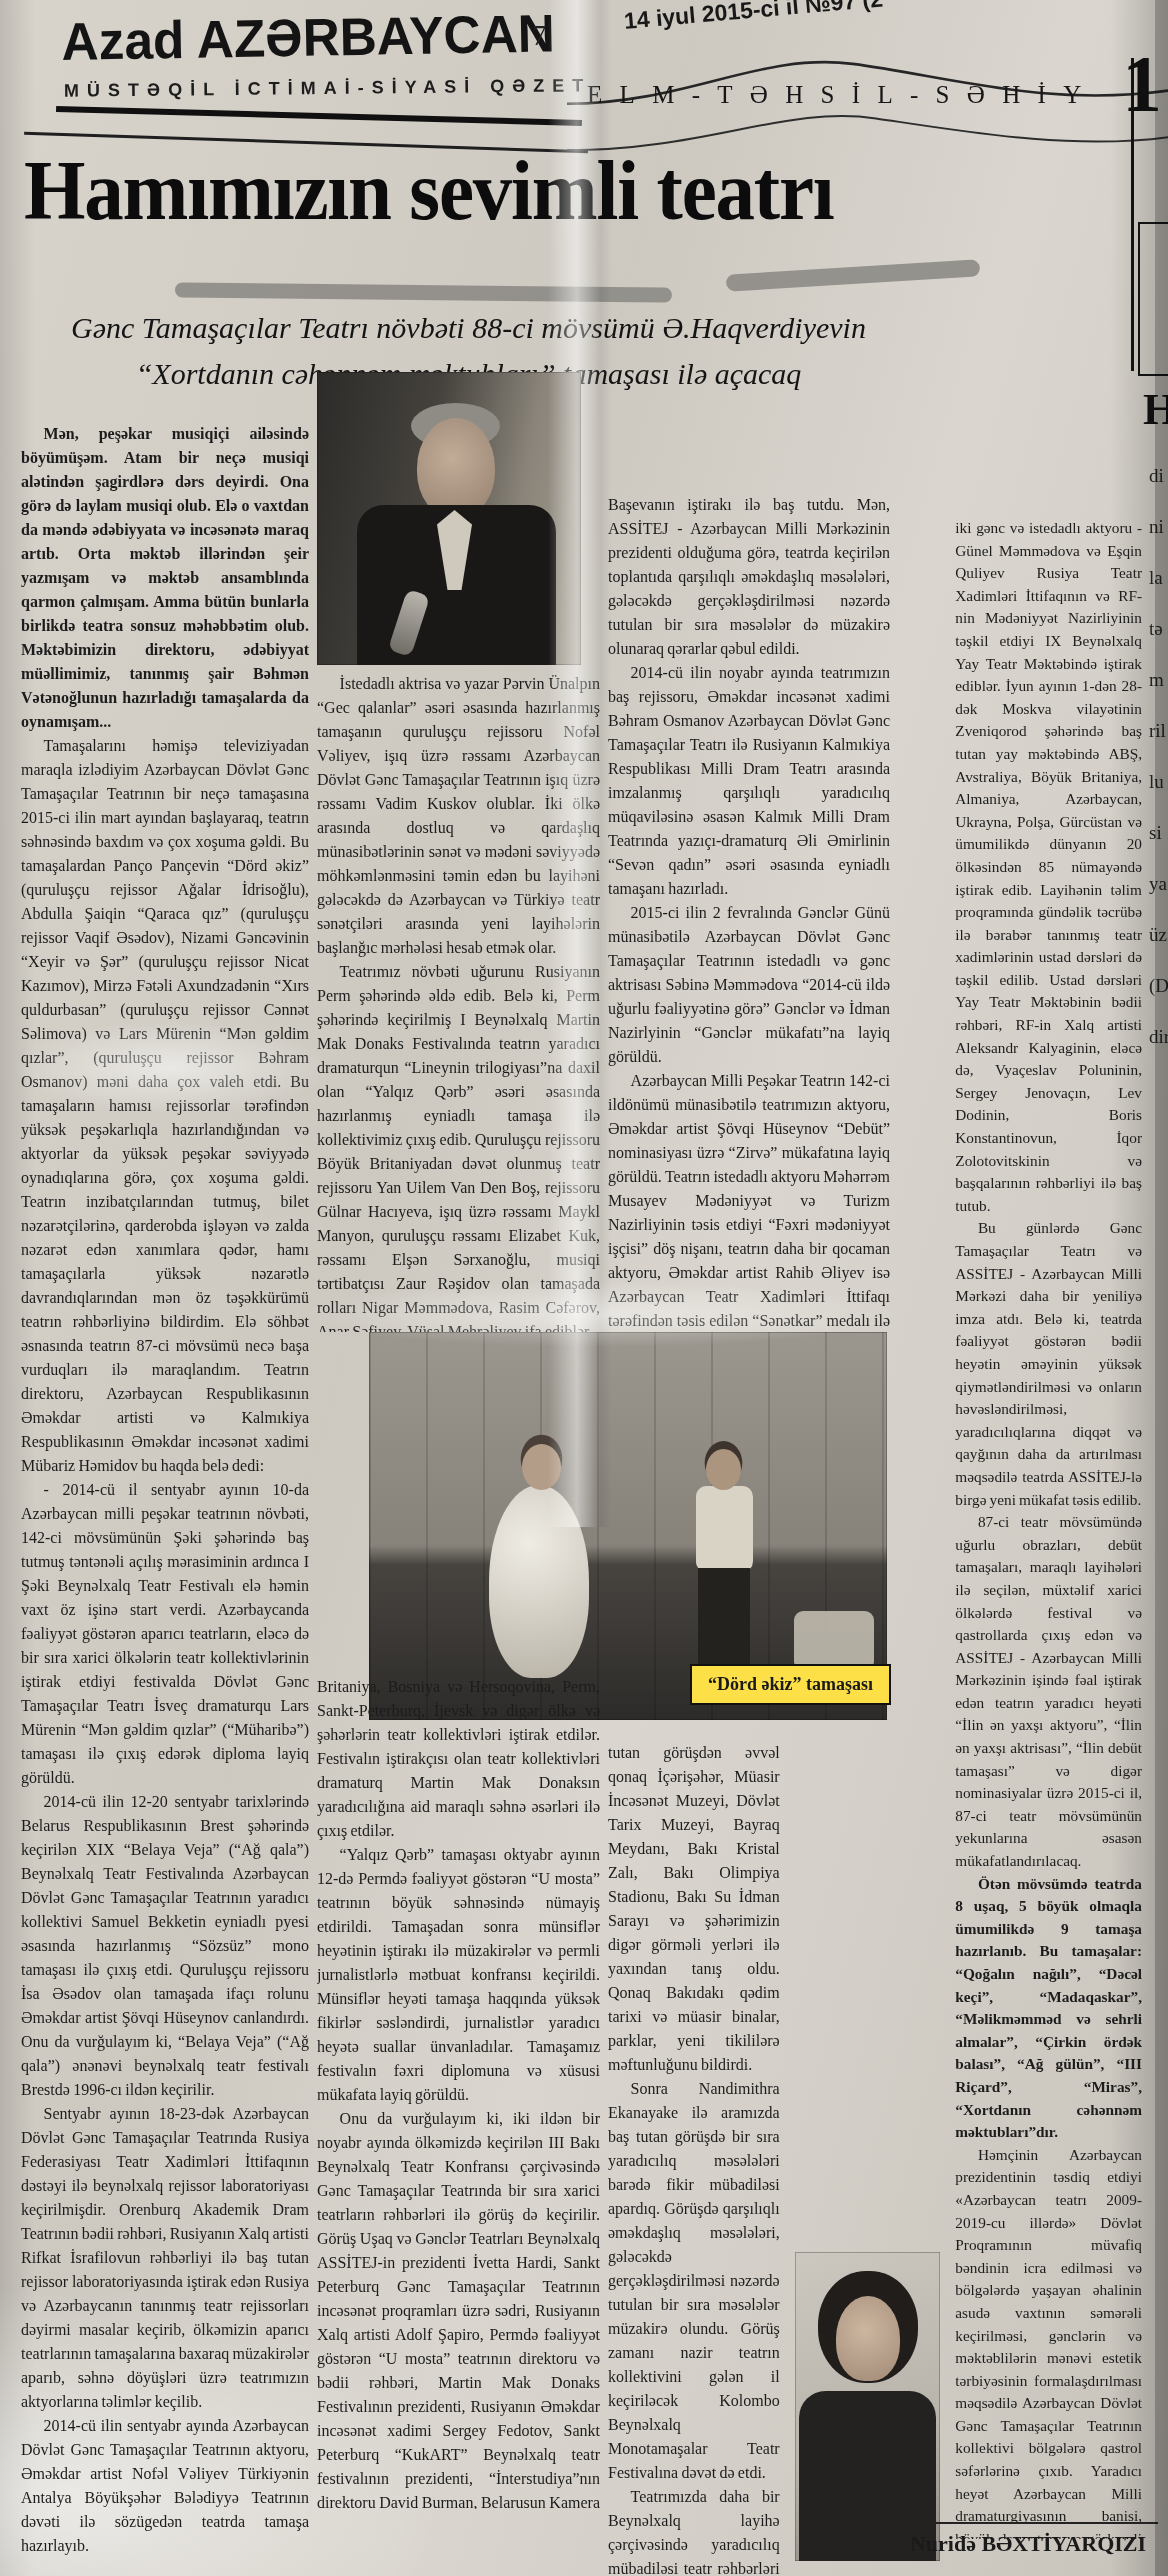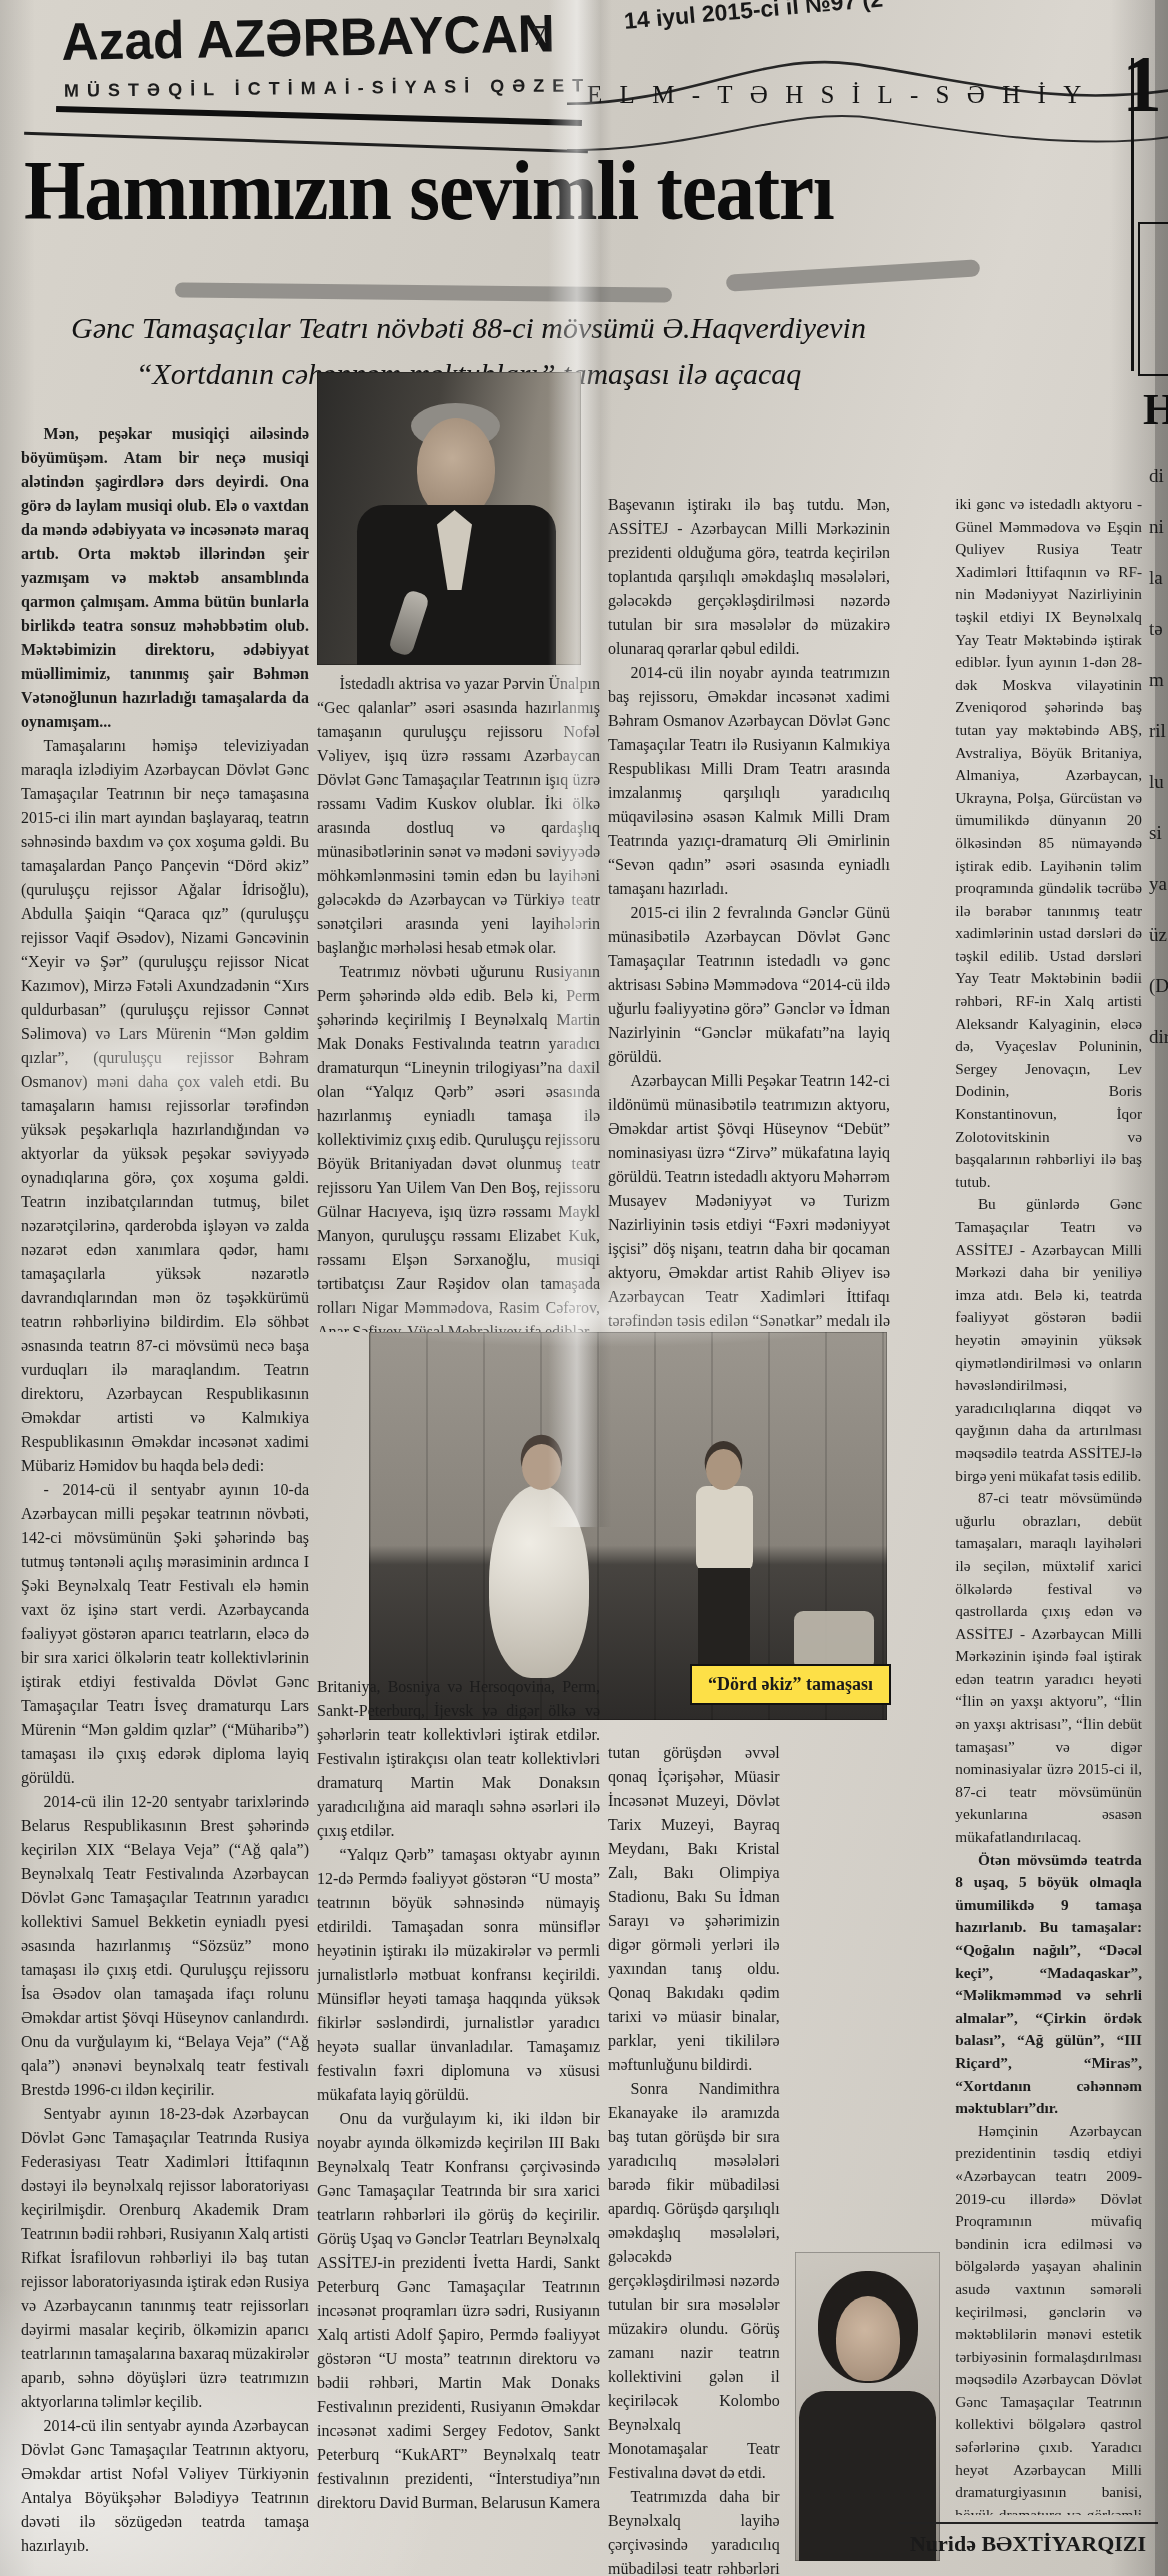--- a/index.html
+++ b/index.html
@@ -35,21 +35,21 @@
   .col{position:absolute;font-size:16px;line-height:24px;text-align:justify;overflow:hidden;
        word-spacing:-0.7px;color:#1c1c1c;}
   .col p{margin:0;text-indent:22.6px;}
   .col p.cont{text-indent:0;}
   .col p.b{font-weight:700;}
   .colA{left:21px;top:390px;width:288px;height:2172px;margin-top:32px;}
   .colB1{left:317px;top:672px;width:283px;height:660px;}
   .colB2{left:317px;top:1675px;width:283px;height:834px;}
   .colC1{left:608px;top:493px;width:282px;height:839px;}
   .colC2{left:608px;top:1741px;width:282px;height:834px;}
-  .colD{left:898px;top:493px;width:244px;height:2022px;font-size:15.3px;line-height:22.6px;}
+  .colD{left:898px;top:517px;width:244px;height:2022px;font-size:15.3px;line-height:22.6px;}
   .spacer-r{float:right;width:101px;height:332px;margin:505px 0 0 9.3px;}
   .spacer-l{float:left;width:48px;height:319px;margin:1753px 9.3px 0 0;}
   .signature{left:898px;top:2522px;width:260px;border-top:2px solid #222;padding-top:6.6px;
              font-weight:700;font-size:22px;text-align:center;white-space:nowrap;}
   
   .photo{position:absolute;overflow:hidden;box-shadow:0 0 0 0.7px rgba(0,0,0,.35) inset;}
   .photo1{left:317px;top:372px;width:264px;height:293px;
           background:linear-gradient(100deg,#2c2b29 0%,#45423d 40%,#8a847a 72%,#a39c8e 100%);}
   .p1-face{position:absolute;left:100px;top:46px;width:78px;height:100px;border-radius:50% 50% 46% 46%;
            background:radial-gradient(circle at 45% 40%,#c0ac97,#937f6c);}

